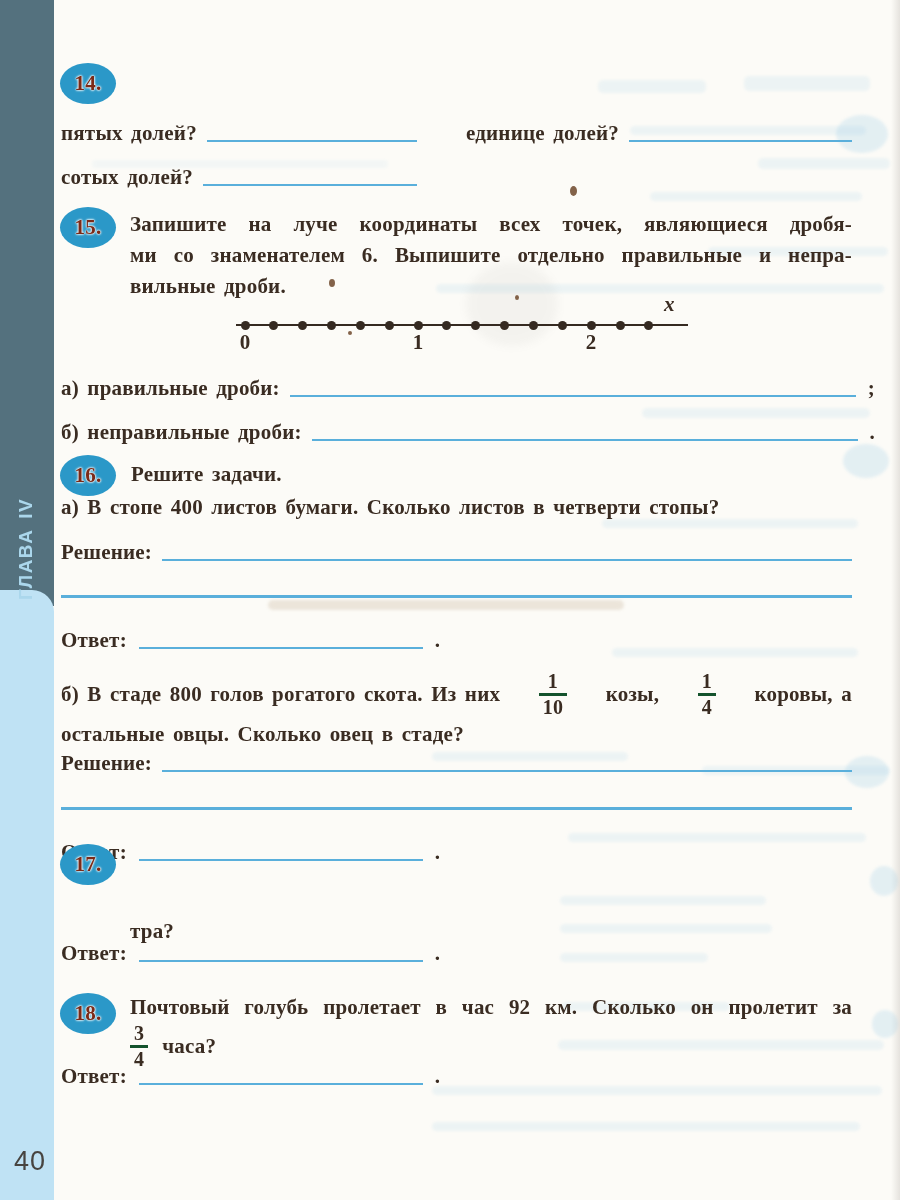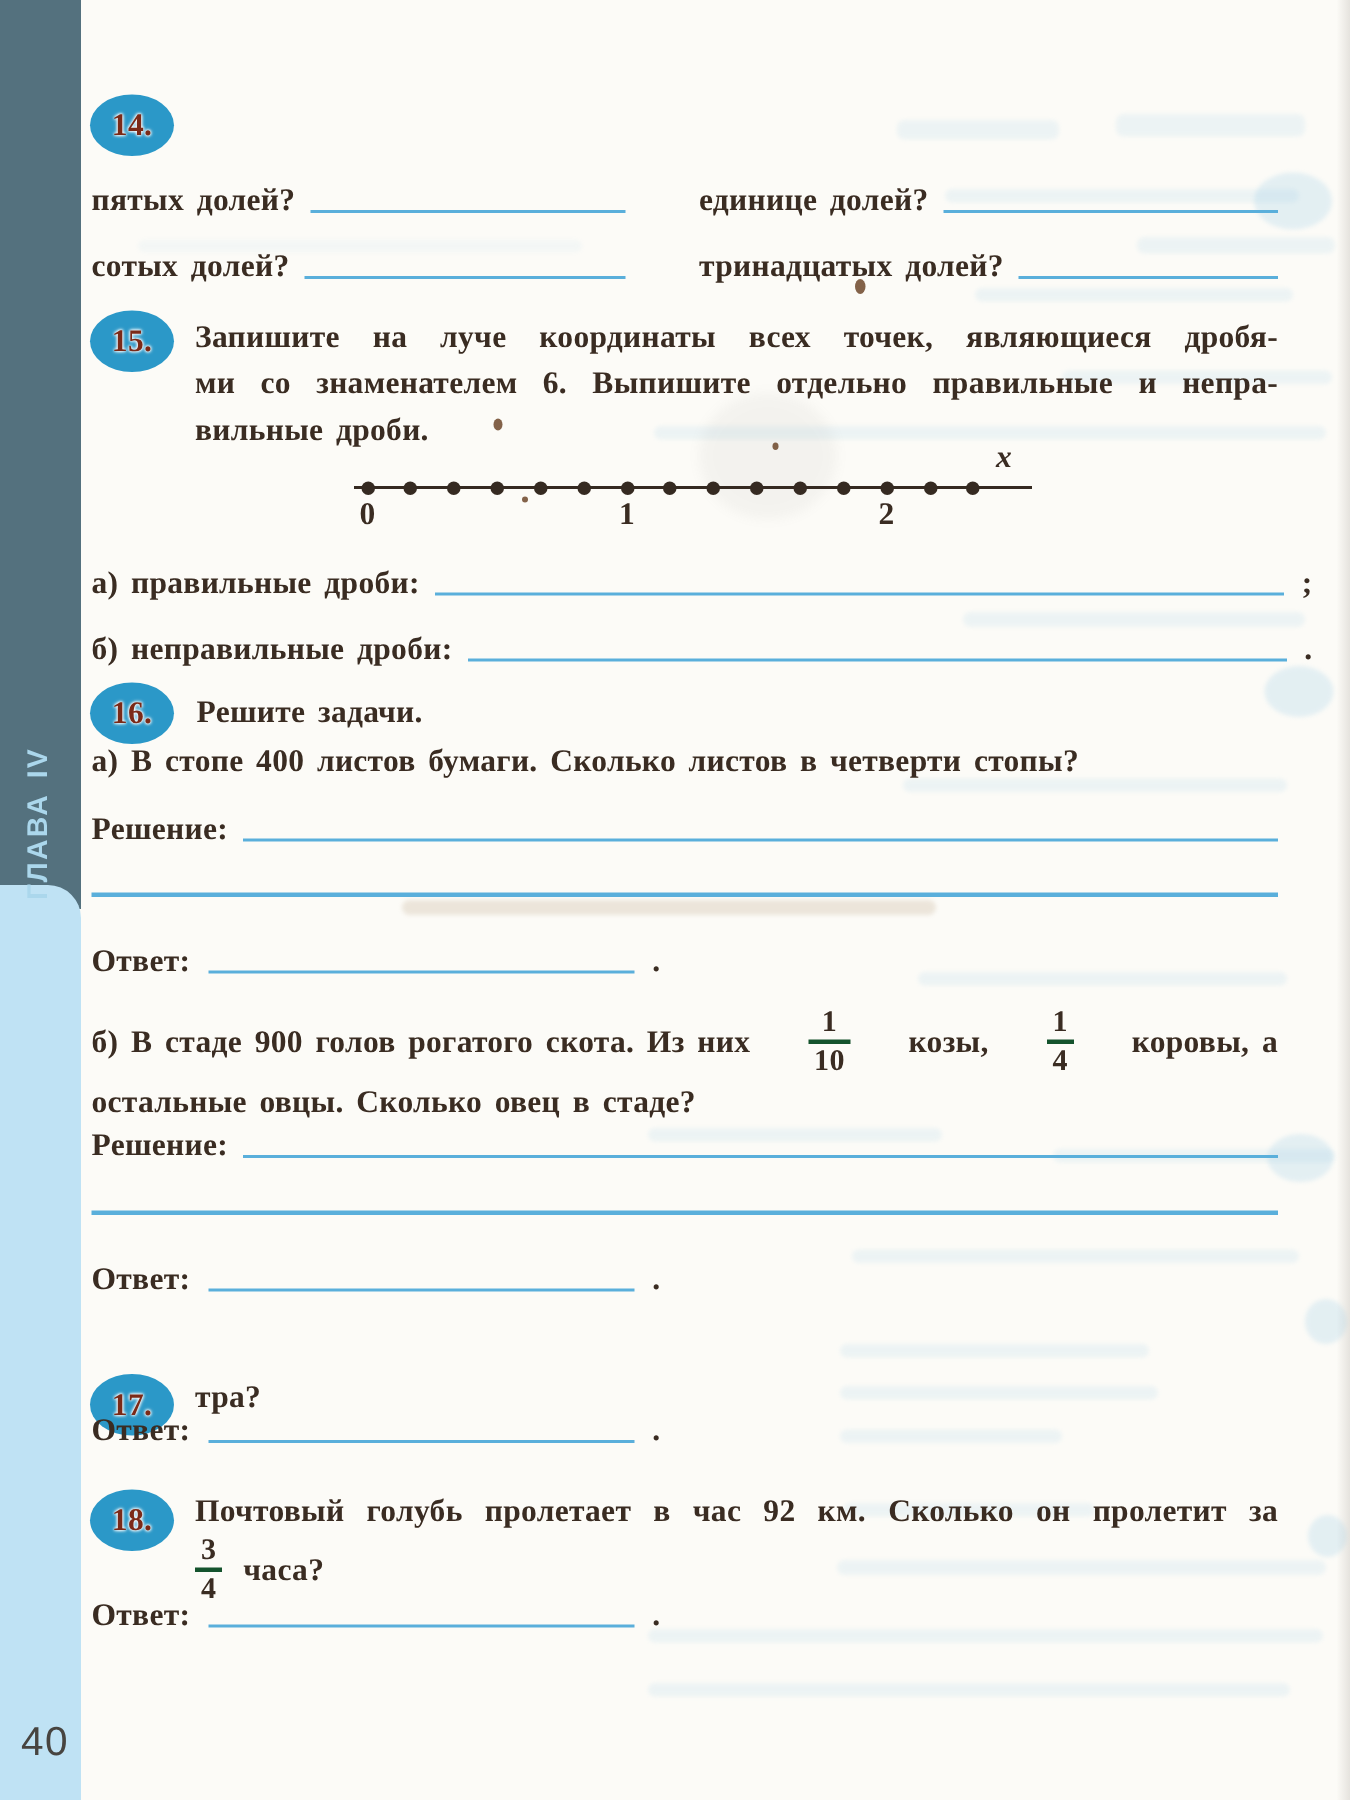--- a/index.html
+++ b/index.html
@@ -101,24 +101,20 @@
     <span class="line fill"></span>
   </div>
   <div class="row" style="left:466px;top:121px;width:386px">
     <span class="lbl">единице долей?</span>
     <span class="line fill"></span>
   </div>
   <div class="row" style="left:61px;top:165px;width:356px">
     <span class="lbl">сотых долей?</span>
     <span class="line fill"></span>
   </div>
-  <div class="row" style="left:466px;top:165px;width:386px">
-    <span class="lbl">тринадцатых долей?</span>
-    <span class="line fill"></span>
-  </div>
 
   <div class="badge" style="left:60px;top:207px">15.</div>
   <div class="abs" style="left:130px;top:209px;width:722px">
     <div class="tl just">Запишите на луче координаты всех точек, являющиеся дробя-</div>
     <div class="tl just">ми со знаменателем 6. Выпишите отдельно правильные и непра-</div>
     <div class="tl">вильные дроби.</div>
   </div>
   <div class="numberline">
     <span class="nl-x">x</span>
     <div class="nl-line"></div>
@@ -162,21 +158,21 @@
     <span class="line fill"></span>
   </div>
   <div class="rule" style="left:61px;top:595px;width:791px"></div>
   <div class="row" style="left:61px;top:628px">
     <span class="lbl">Ответ:</span>
     <span class="line fixed"></span>
     <span class="endch">.</span>
   </div>
 
   <div class="brow" style="left:61px;top:668px;width:791px;height:52px">
-    <span>б) В стаде 900 голов рогатого скота. Из них</span>
+    <span>б) В стаде 800 голов рогатого скота. Из них</span>
     <span class="frac">
       <span class="fn">1</span>
       <span class="fd">10</span>
     </span>
     <span>козы,</span>
     <span class="frac">
       <span class="fn">1</span>
       <span class="fd">4</span>
     </span>
     <span>коровы, а</span>
@@ -186,21 +182,21 @@
     <span class="lbl">Решение:</span>
     <span class="line fill"></span>
   </div>
   <div class="rule" style="left:61px;top:807px;width:791px"></div>
   <div class="row" style="left:61px;top:840px">
     <span class="lbl">Ответ:</span>
     <span class="line fixed"></span>
     <span class="endch">.</span>
   </div>
 
-  <div class="badge" style="left:60px;top:916px">17.</div>
+  <div class="badge" style="left:60px;top:844px">17.</div>
   <div class="abs" style="left:130px;top:919px">тра?</div>
   <div class="row" style="left:61px;top:941px">
     <span class="lbl">Ответ:</span>
     <span class="line fixed"></span>
     <span class="endch">.</span>
   </div>
 
   <div class="badge" style="left:60px;top:993px">18.</div>
   <div class="abs just" style="left:130px;top:995px;width:722px">Почтовый голубь пролетает в час 92 км. Сколько он пролетит за</div>
   <div class="frow" style="left:130px;top:1020px;height:52px">

